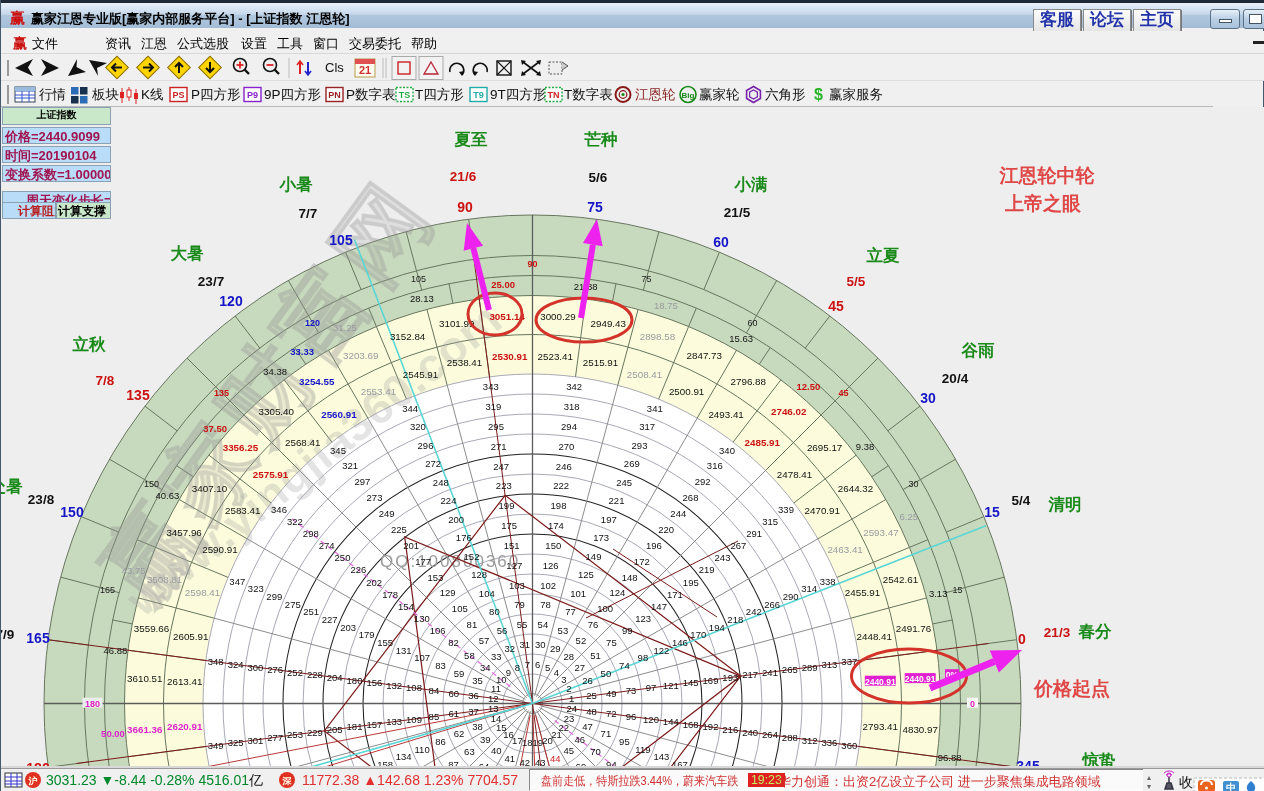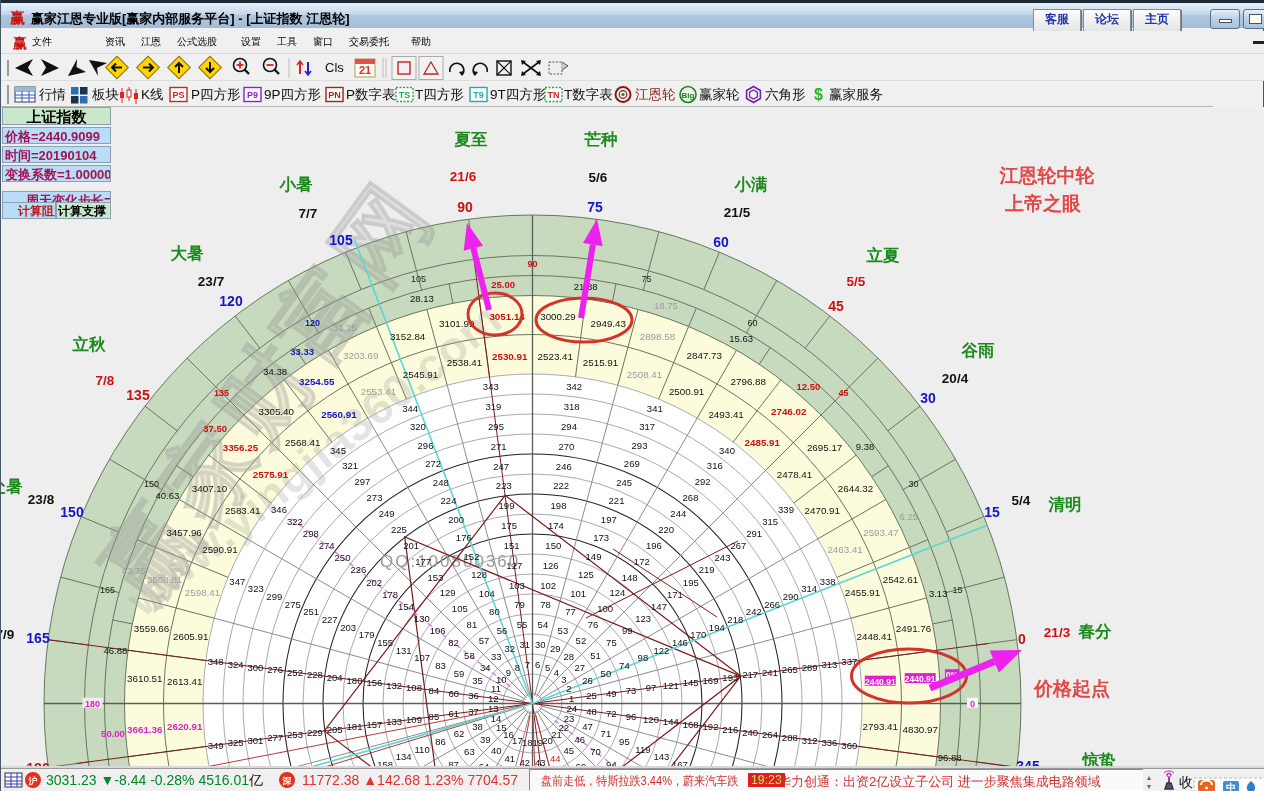--- a/index.html
+++ b/index.html
@@ -1,23 +1,23 @@
 <!DOCTYPE html>
 <html><head><meta charset="utf-8"><style>
 * { margin:0; padding:0; box-sizing:border-box; }
 body { width:1264px; height:791px; overflow:hidden; font-family:"Liberation Sans", sans-serif; background:#f0f0f0; }
 #win { position:relative; width:1264px; height:791px; border-left:1px solid #46586a; border-right:1px solid #46586a; }
 #titlebar { position:absolute; left:0; top:0; width:1264px; height:28px;
   background:linear-gradient(#e8f1fa 0%, #c6d8ea 45%, #b0c8de 50%, #a3bcd6 100%); border-top:3px solid #1d2a36; }
 #titlebar .t { position:absolute; left:30px; top:7px; font-size:13px; font-weight:bold; color:#000; }
 .tbtn { position:absolute; top:6px; width:48px; height:33px; background:linear-gradient(#fdfdfd,#d9d9d9);
-  border:1px solid #8a8a8a; box-shadow:1px 1px 0 #777; color:#2233aa; font-size:12px; font-weight:bold; text-align:center; line-height:19px; }
+  border:1px solid #8a8a8a; box-shadow:1px 1px 0 #777; color:#2233aa; font-size:17px; font-weight:bold; text-align:center; line-height:19px; }
 .wbtn { position:absolute; top:6px; width:30px; height:20px; background:linear-gradient(#e7f0f8,#b9cfe4 50%,#a9c2da); border:1px solid #5a7288; border-radius:3px; }
 #menubar { position:absolute; left:0; top:31px; width:1264px; height:23px; background:#f0f0f0; border-bottom:1px solid #d8d8d8; }
-#menubar span { position:absolute; top:4px; font-size:10px; color:#000; }
+#menubar span { position:absolute; top:4px; font-size:13px; color:#000; }
 #toolbar1 { position:absolute; left:0; top:54px; width:1264px; height:27px; background:#f0f0f0; border-bottom:1px solid #ddd; }
 #toolbar2 { position:absolute; left:0; top:81px; width:1212px; height:26px; background:#f0f0f0; border-bottom:1px solid #b8b8b8; }
 #chart { position:absolute; left:0; top:107px; width:1264px; height:661px; background:#eeeeee; overflow:hidden; }
 #panel { position:absolute; left:1px; top:107px; width:110px; }
 .prow { position:absolute; left:0; width:109px; border:1px solid #8aa0b4; background:#b9dcf8; color:#a01550; font-size:13px; font-weight:bold; padding-left:2px; white-space:nowrap; overflow:hidden; }
 #statusbar { position:absolute; left:0; top:768px; width:1264px; height:23px; background:#f0f0f0; border-top:1px solid #999; box-shadow:0 -2px 0 #d8d8d8; }
 #statusbar .g { color:#00882a; font-size:14px; position:absolute; top:3px; }
 #statusbar .r { color:#e03030; font-size:14px; position:absolute; top:3px; }
 #newsbox { position:absolute; left:528px; top:0px; width:614px; height:22px; background:#fafafa;
   border-top:1px solid #888; border-left:1px solid #888; border-bottom:1px solid #fff; overflow:hidden; }
@@ -928,21 +928,21 @@
         <ellipse cx="908" cy="676" rx="57.5" ry="27" fill="none" stroke="#d3332a" stroke-width="3"></ellipse>
         <line x1="488" y1="310" x2="472.4" y2="248.2" stroke="#ee22ee" stroke-width="6"></line>
         <polygon points="466.0,223.0 482.1,245.8 462.7,250.7" fill="#ee22ee"></polygon>
         <line x1="580" y1="318" x2="591.9" y2="244.7" stroke="#ee22ee" stroke-width="6"></line>
         <polygon points="596.0,219.0 601.7,246.3 582.0,243.1" fill="#ee22ee"></polygon>
         <line x1="929" y1="688" x2="993.3" y2="661.5" stroke="#ee22ee" stroke-width="7"></line>
         <polygon points="1021.0,650.0 997.9,672.5 988.7,650.4" fill="#ee22ee"></polygon>
       </svg>
   </div>
   <div id="panel">
-    <div class="prow" style="top:0; height:18px; background:#c9e7c9; color:#000; text-align:center; font-size:15px; padding-left:0;">上证指数</div>
+    <div class="prow" style="top:0; height:18px; background:#c9e7c9; color:#000; text-align:center; font-size:10px; padding-left:0;">上证指数</div>
     <div class="prow" style="top:20px; height:17px;">价格=2440.9099</div>
     <div class="prow" style="top:39px; height:17px;">时间=20190104</div>
     <div class="prow" style="top:57.5px; height:17px; white-space:nowrap;">变换系数=1.00000</div>
     <div class="prow" style="top:84px; height:17px;padding-left:23px;">周天变化步长=1</div>
     <div class="prow" style="top:94.5px; height:17.5px; width:54px; color:#b91c1c; font-size:12px; padding-left:15px;">计算阻力</div>
     <div class="prow" style="top:94.5px; left:54px; height:17.5px; width:55px; background:#c9e7c9; color:#000; font-size:12px; padding-left:1px;">计算支撑</div>
   </div>
   <div id="statusbar">
       <svg width="300" height="23" viewBox="0 0 300 23" style="position:absolute;left:0;top:0" font-family="'Liberation Sans', sans-serif">
         <rect x="4" y="4" width="17" height="14" fill="#fff" stroke="#333"></rect>

